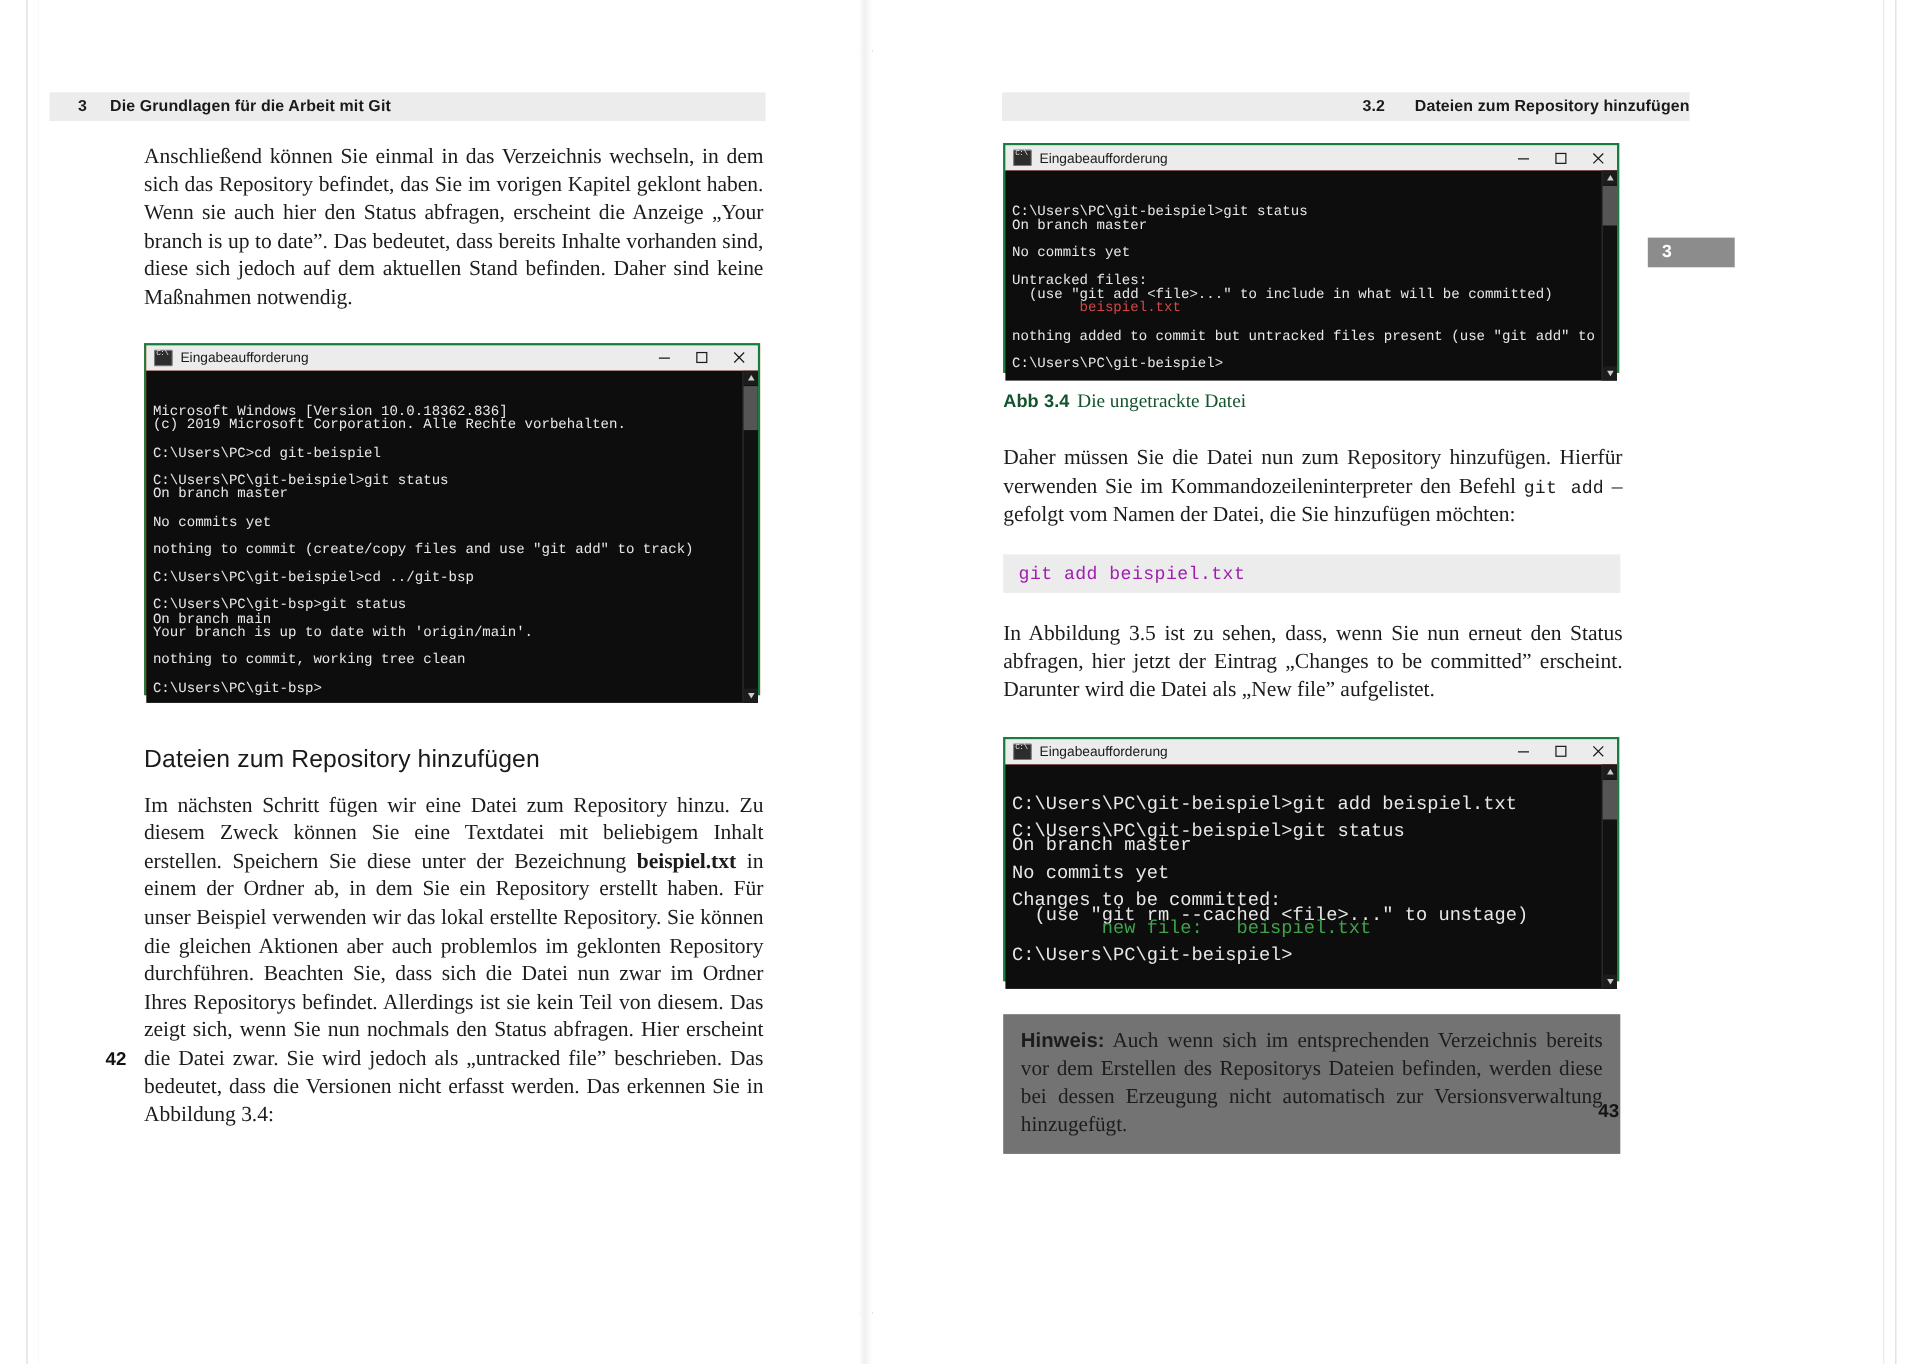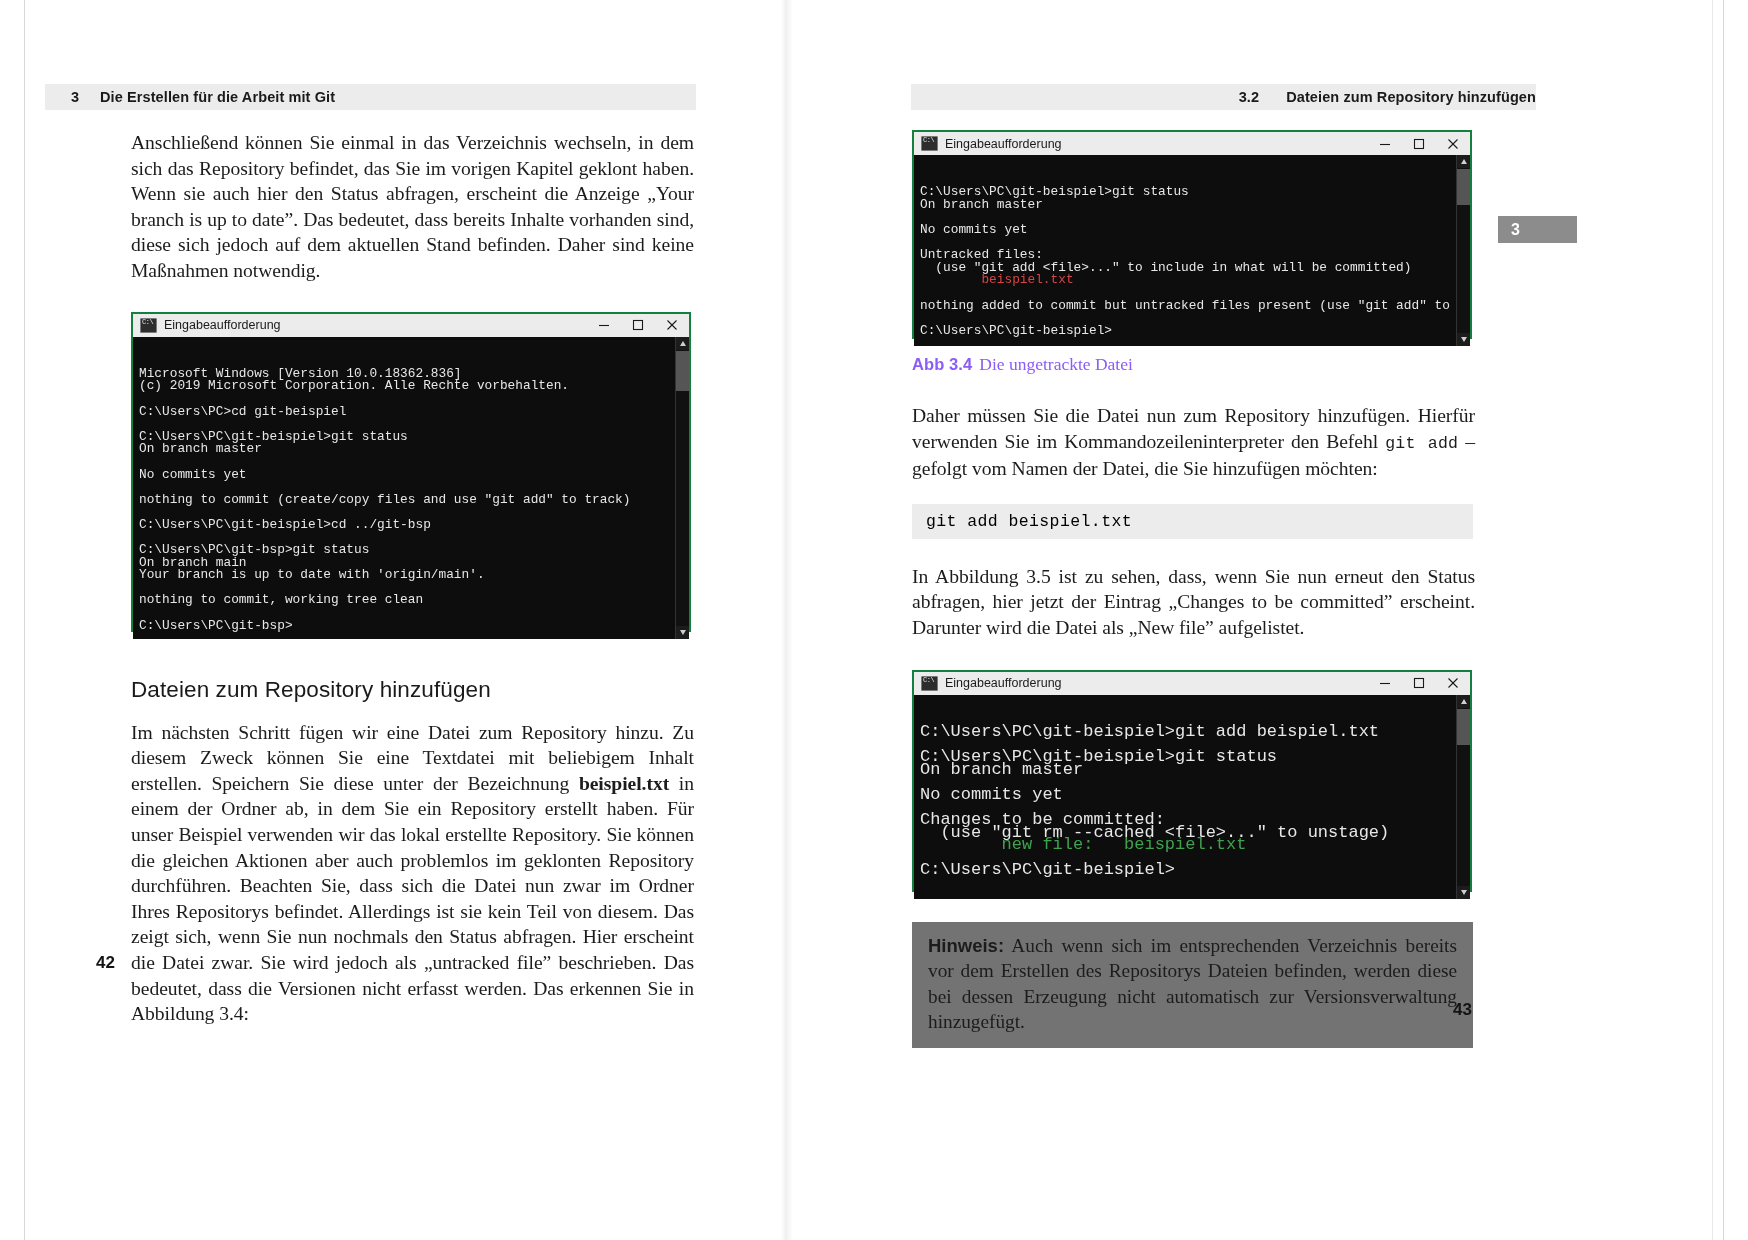--- a/index.html
+++ b/index.html
@@ -69,31 +69,31 @@
   }
   .sec-head{
     font-family:"Liberation Sans", sans-serif;
     font-size:22.5px;
     font-weight:normal;
     color:#1a1a1a;
     margin:0;
     letter-spacing:.1px;
   }
   .fig-cap{
-    font-size:17.5px;line-height:22px;color:#8b5cf6;
+    font-size:17.5px;line-height:22px;color:#14532d;
     margin:0;
   }
   .fig-cap b{font-family:"Liberation Sans", sans-serif;font-size:16.5px;font-weight:bold;letter-spacing:.1px;}
   .fig-cap span.capt{margin-left:7px;}
 
   .codebox{
     background:#ececec;
     font-family:"Liberation Mono", monospace;
     font-size:16.5px;
-    color:#000000;
+    color:#a21caf;
     padding:8px 14px;
     letter-spacing:.4px;
   }
   code.inline{
     font-family:"Liberation Mono", monospace;
     font-size:16.5px;letter-spacing:.2px;
   }
   .notebox{
     background:#737373;
     padding:11px 16px 13px 16px;
@@ -189,21 +189,21 @@
   <div class="crop" style="left:760px;bottom:46px;width:52px;height:1px;"></div>
   <div class="crop" style="left:786px;bottom:20px;width:1px;height:52px;"></div>
   <div class="crop" style="left:830px;bottom:0;width:1px;height:40px;"></div>
 
   <div class="gutter-shadow"></div>
 
   <div class="page page-left">
 
     <div class="running-head rh-left">
       <span class="rh-num">3</span>
-      <span>Die Erstellen für die Arbeit mit Git</span>
+      <span>Die Grundlagen für die Arbeit mit Git</span>
     </div>
 
     <div class="content content-left">
 
       <p class="body" style="margin-bottom:28px;">Anschließend können Sie einmal in das Verzeichnis wechseln, in dem sich das Repository befindet, das Sie im vorigen Kapitel geklont haben. Wenn sie auch hier den Status abfragen, erscheint die Anzeige „Your branch is up to date”. Das bedeutet, dass bereits Inhalte vorhanden sind, diese sich jedoch auf dem aktuellen Stand befinden. Daher sind keine Maßnahmen notwendig.</p>
 
       <div class="term" style="width:560px;height:320px;">
         <div class="term-bar">
           <span class="term-ico"></span>
           <span class="term-title">Eingabeaufforderung</span>

